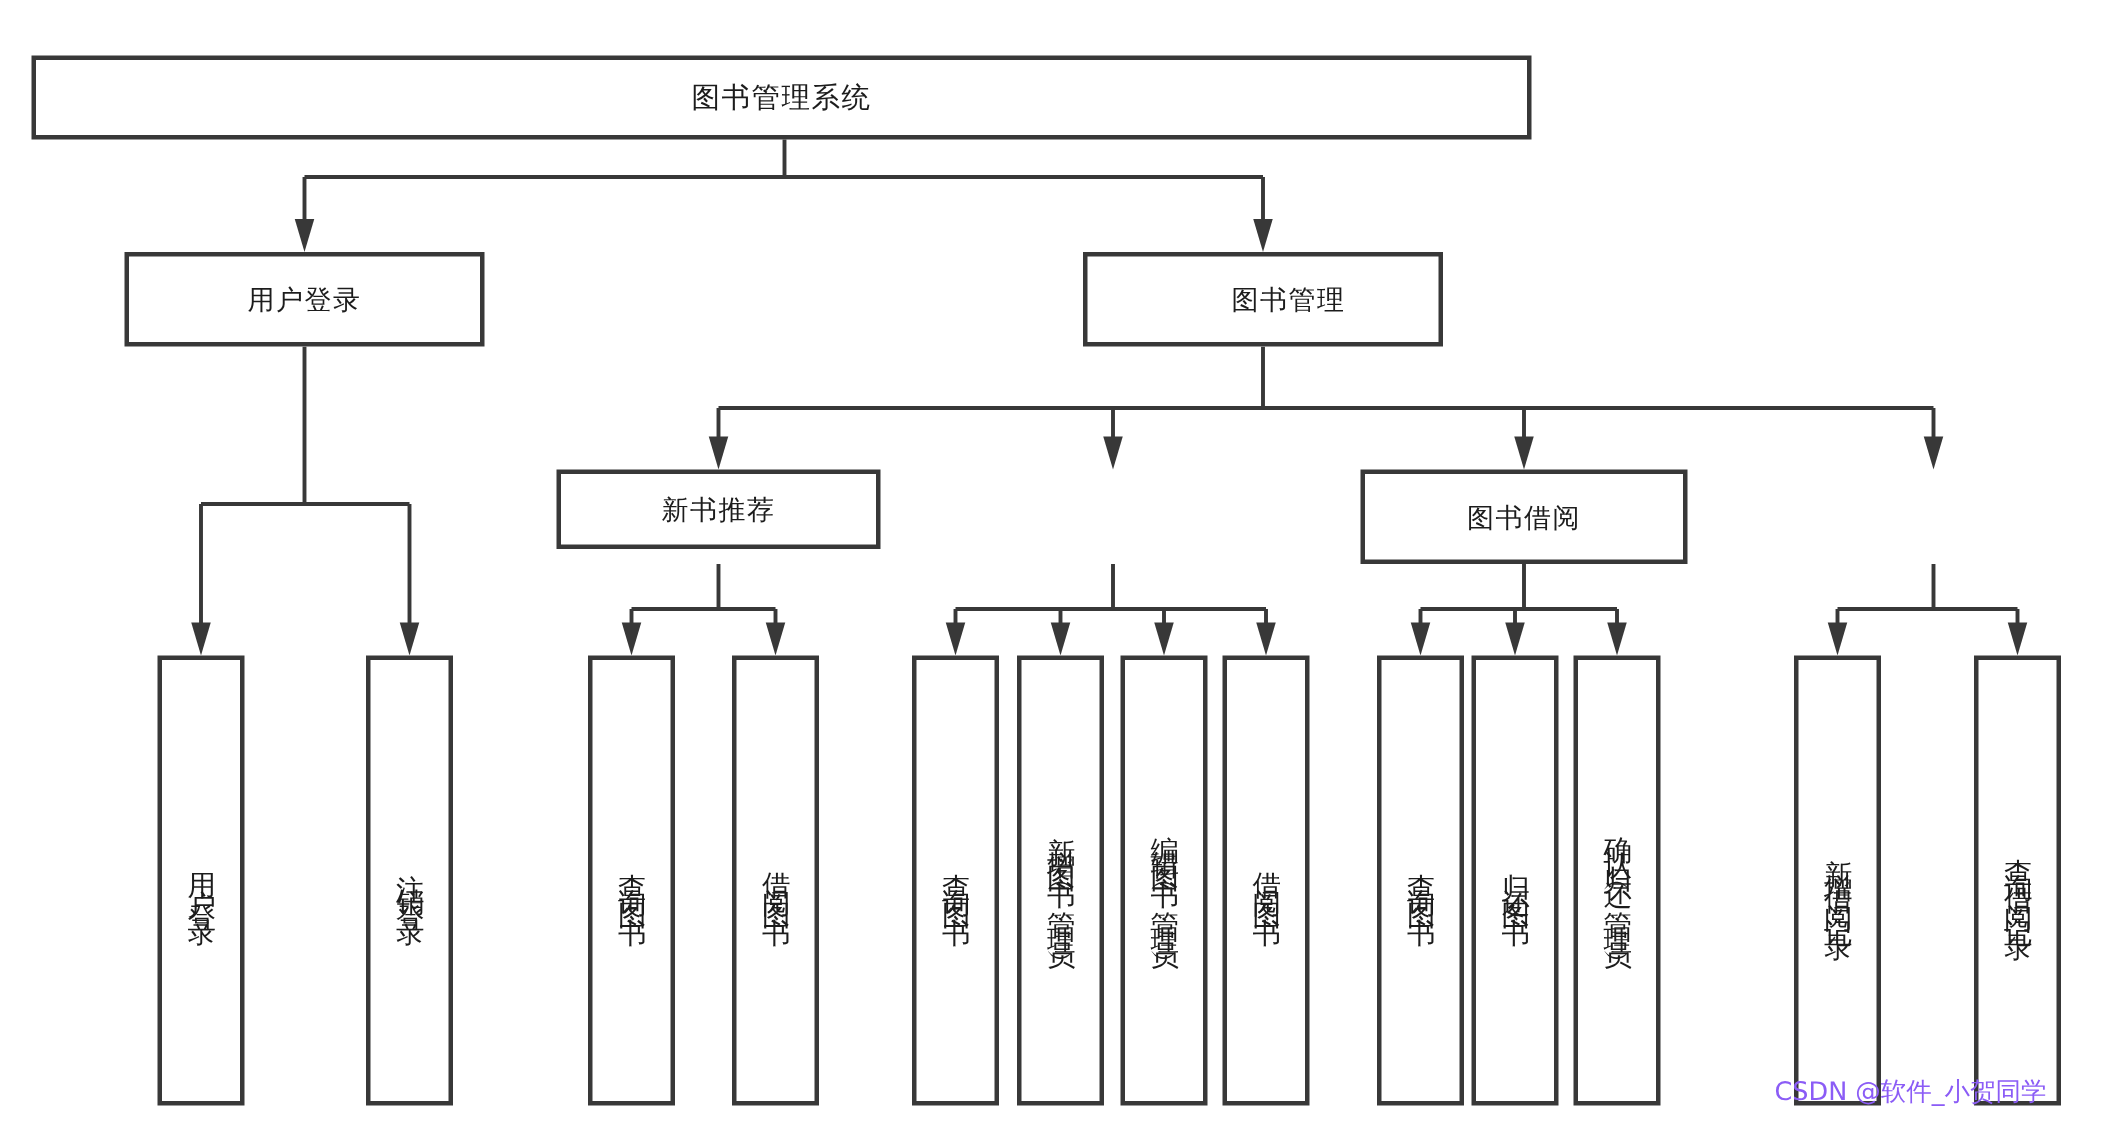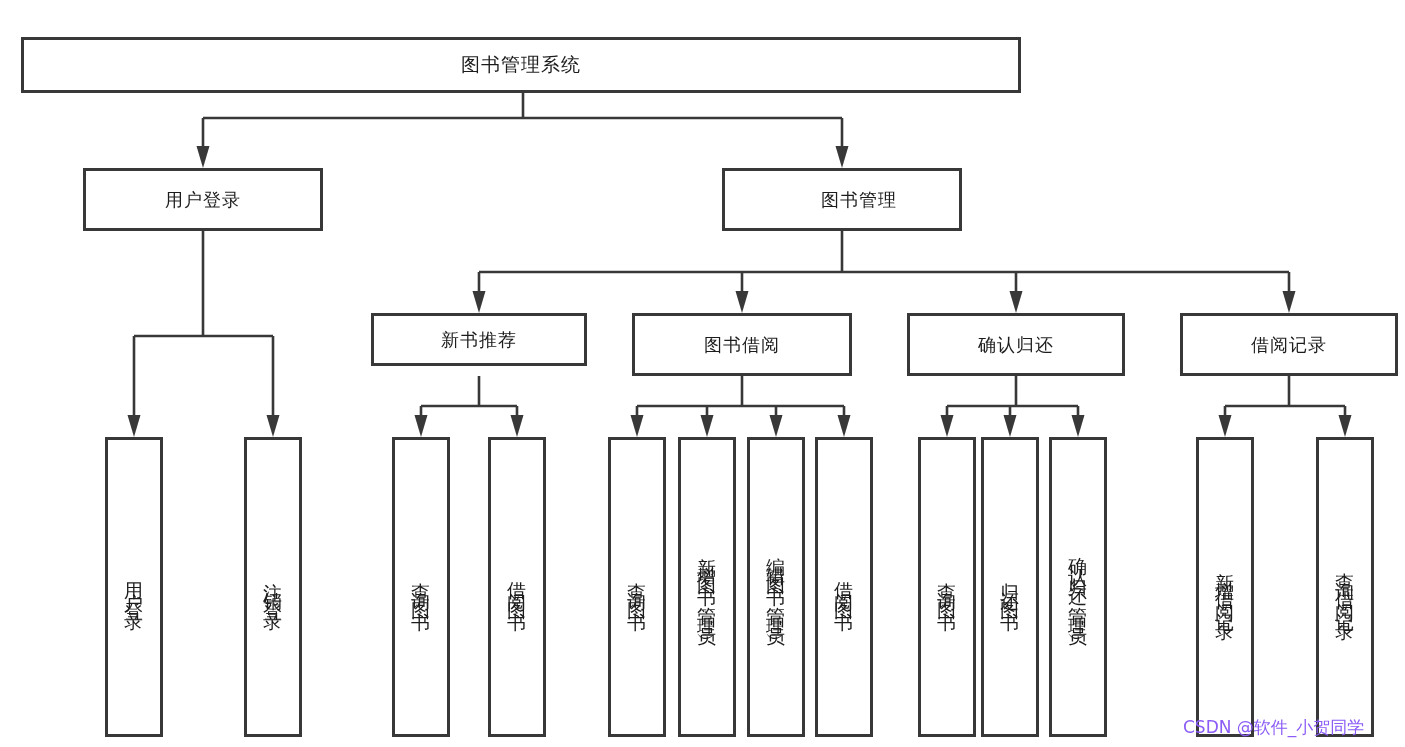--- a/index.html
+++ b/index.html
@@ -104,23 +104,21 @@
       <polygon points="1338.5,415 1351.5,415 1345,437"></polygon>
     </g>
   </svg>
 
   <div class="hbox root" style="left:21px; top:13px; width:1000px; height:56px;margin-top:24px;">图书管理系统</div>
 
   <div class="hbox" style="left:83px; top:168px; width:240px; height:63px;">用户登录</div>
   <div class="hbox" style="left:722px; top:168px; width:240px; height:63px;padding-left:34px;">图书管理</div>
 
   <div class="hbox" style="left:371px; top:313px; width:216px; height:53px;">新书推荐</div>
-  <div class="hbox" style="left:632px; top:313px; width:220px; height:63px;">图书借阅</div>
-  <div class="hbox" style="left:907px; top:313px; width:218px; height:63px;">确认归还</div>
-  <div class="hbox" style="left:1180px; top:313px; width:218px; height:63px;">借阅记录</div>
+  <div class="hbox" style="left:907px; top:313px; width:218px; height:63px;">图书借阅</div>
 
   <div class="vbox" style="left:105px;">
     <span class="vlabel">用户登录</span>
   </div>
   <div class="vbox" style="left:244px;">
     <span class="vlabel">注销登录</span>
   </div>
 
   <div class="vbox" style="left:392px;">
     <span class="vlabel">查询图书</span>

